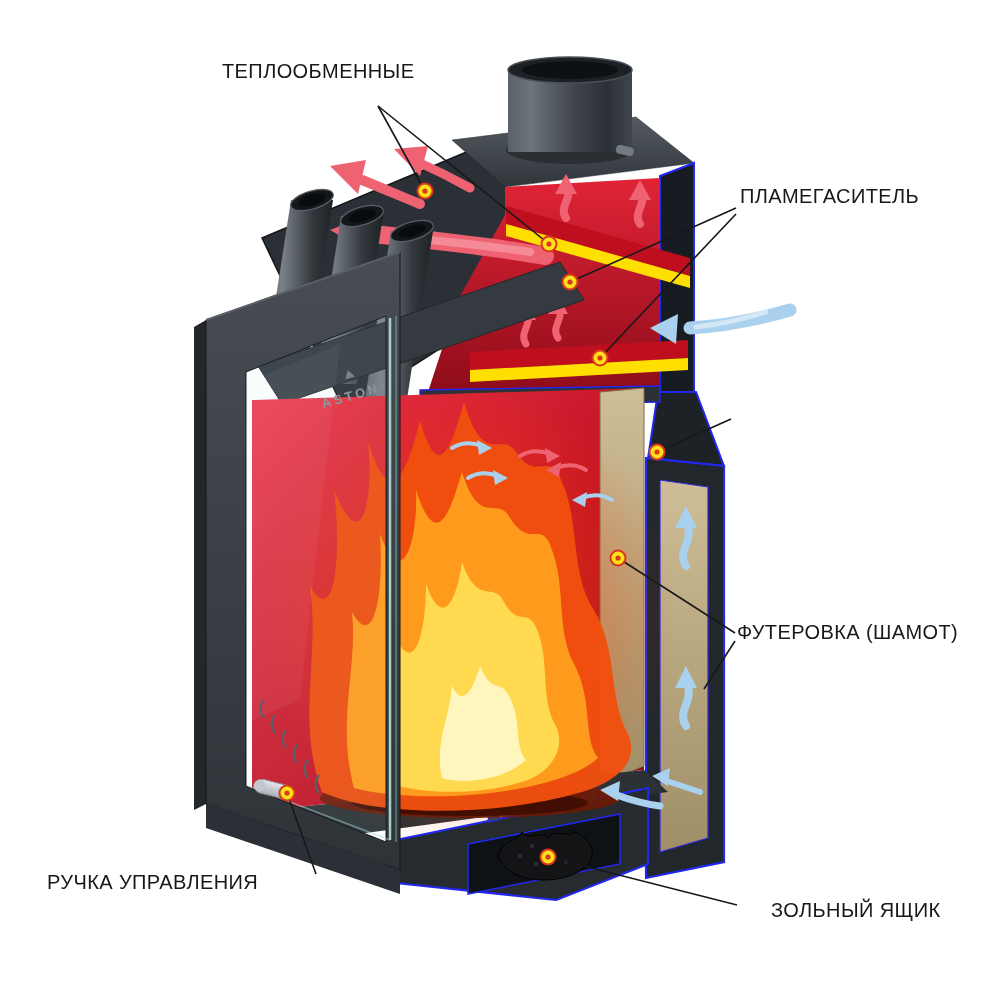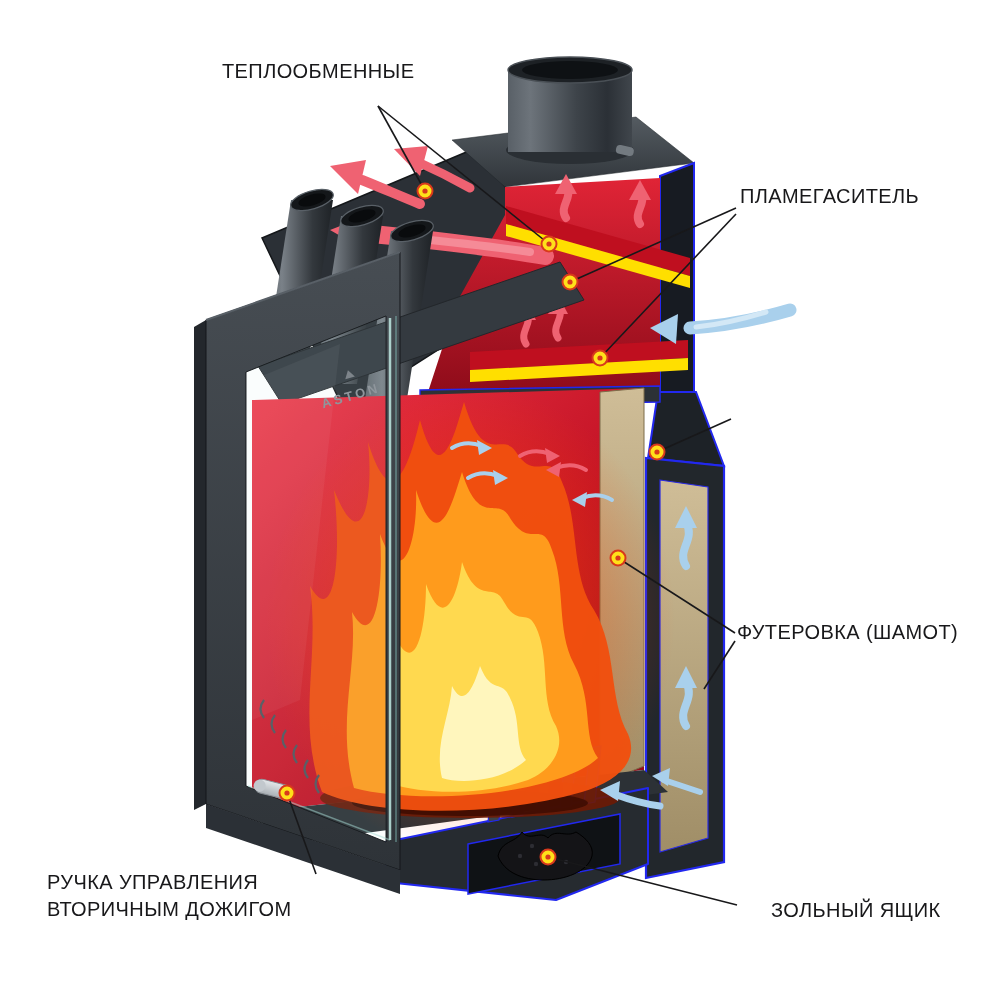--- a/index.html
+++ b/index.html
@@ -299,16 +299,15 @@
   <span>ПЛАМЕГАСИТЕЛЬ</span>
 </div>
 <div class="lbl" style="left:737px;top:619px;">
   <span>ФУТЕРОВКА (ШАМОТ)</span>
 </div>
 <div class="lbl" style="left:739px;top:897px;margin-left:32px;">
   <span>ЗОЛЬНЫЙ ЯЩИК</span>
 </div>
 <div class="lbl" style="left:38px;top:869px;margin-left:9px;">
   <span>РУЧКА УПРАВЛЕНИЯ</span>
-  <span>ВТОРИЧНЫМ ДОЖИГОМ</span>
 </div>
 
 </div>
 
 </body></html>

